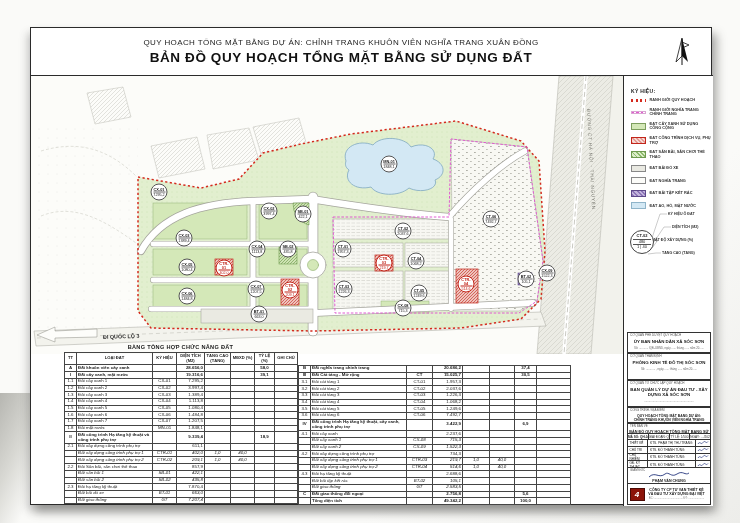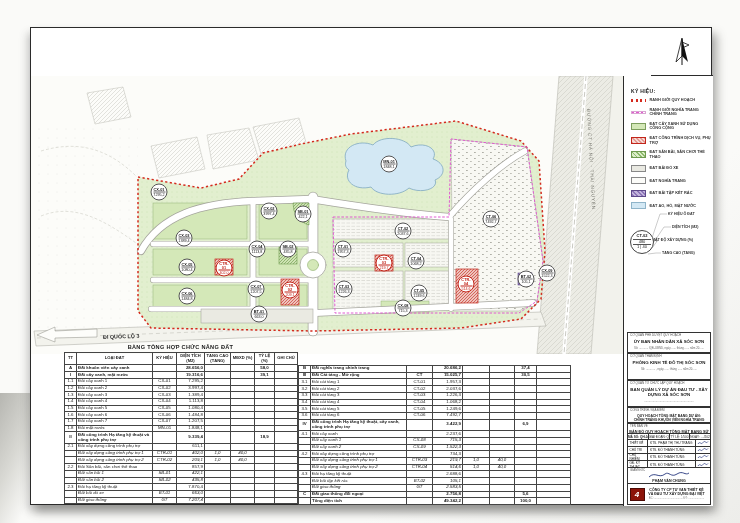--- a/index.html
+++ b/index.html
@@ -86,20 +86,24 @@
   .sig-svg{display:block;}
 </style>
 </head>
 <body>
 
 <div class="stage">
   <div class="corner-shade"></div>
 
   <div class="sheet">
 
+    <div class="titleband">
+      <div class="title1">QUY HOẠCH TỔNG MẶT BẰNG DỰ ÁN: CHỈNH TRANG KHUÔN VIÊN NGHĨA TRANG XUÂN ĐỒNG</div>
+      <div class="title2">BẢN ĐỒ QUY HOẠCH TỔNG MẶT BẰNG SỬ DỤNG ĐẤT</div>
+    </div>
     <div class="northbox">
       <svg width="26" height="32" viewBox="0 0 26 32">
         <line x1="13" y1="3" x2="13" y2="29" stroke="#111" stroke-width="1"></line>
         <polygon points="13,2 19,26 13,20" fill="#111"></polygon>
         <polygon points="13,2 7,26 13,20" fill="none" stroke="#111" stroke-width=".8"></polygon>
         <path d="M13,6 L20,9 L13,12" fill="none" stroke="#111" stroke-width=".8"></path>
       </svg>
     </div>
 
     <div class="map">

